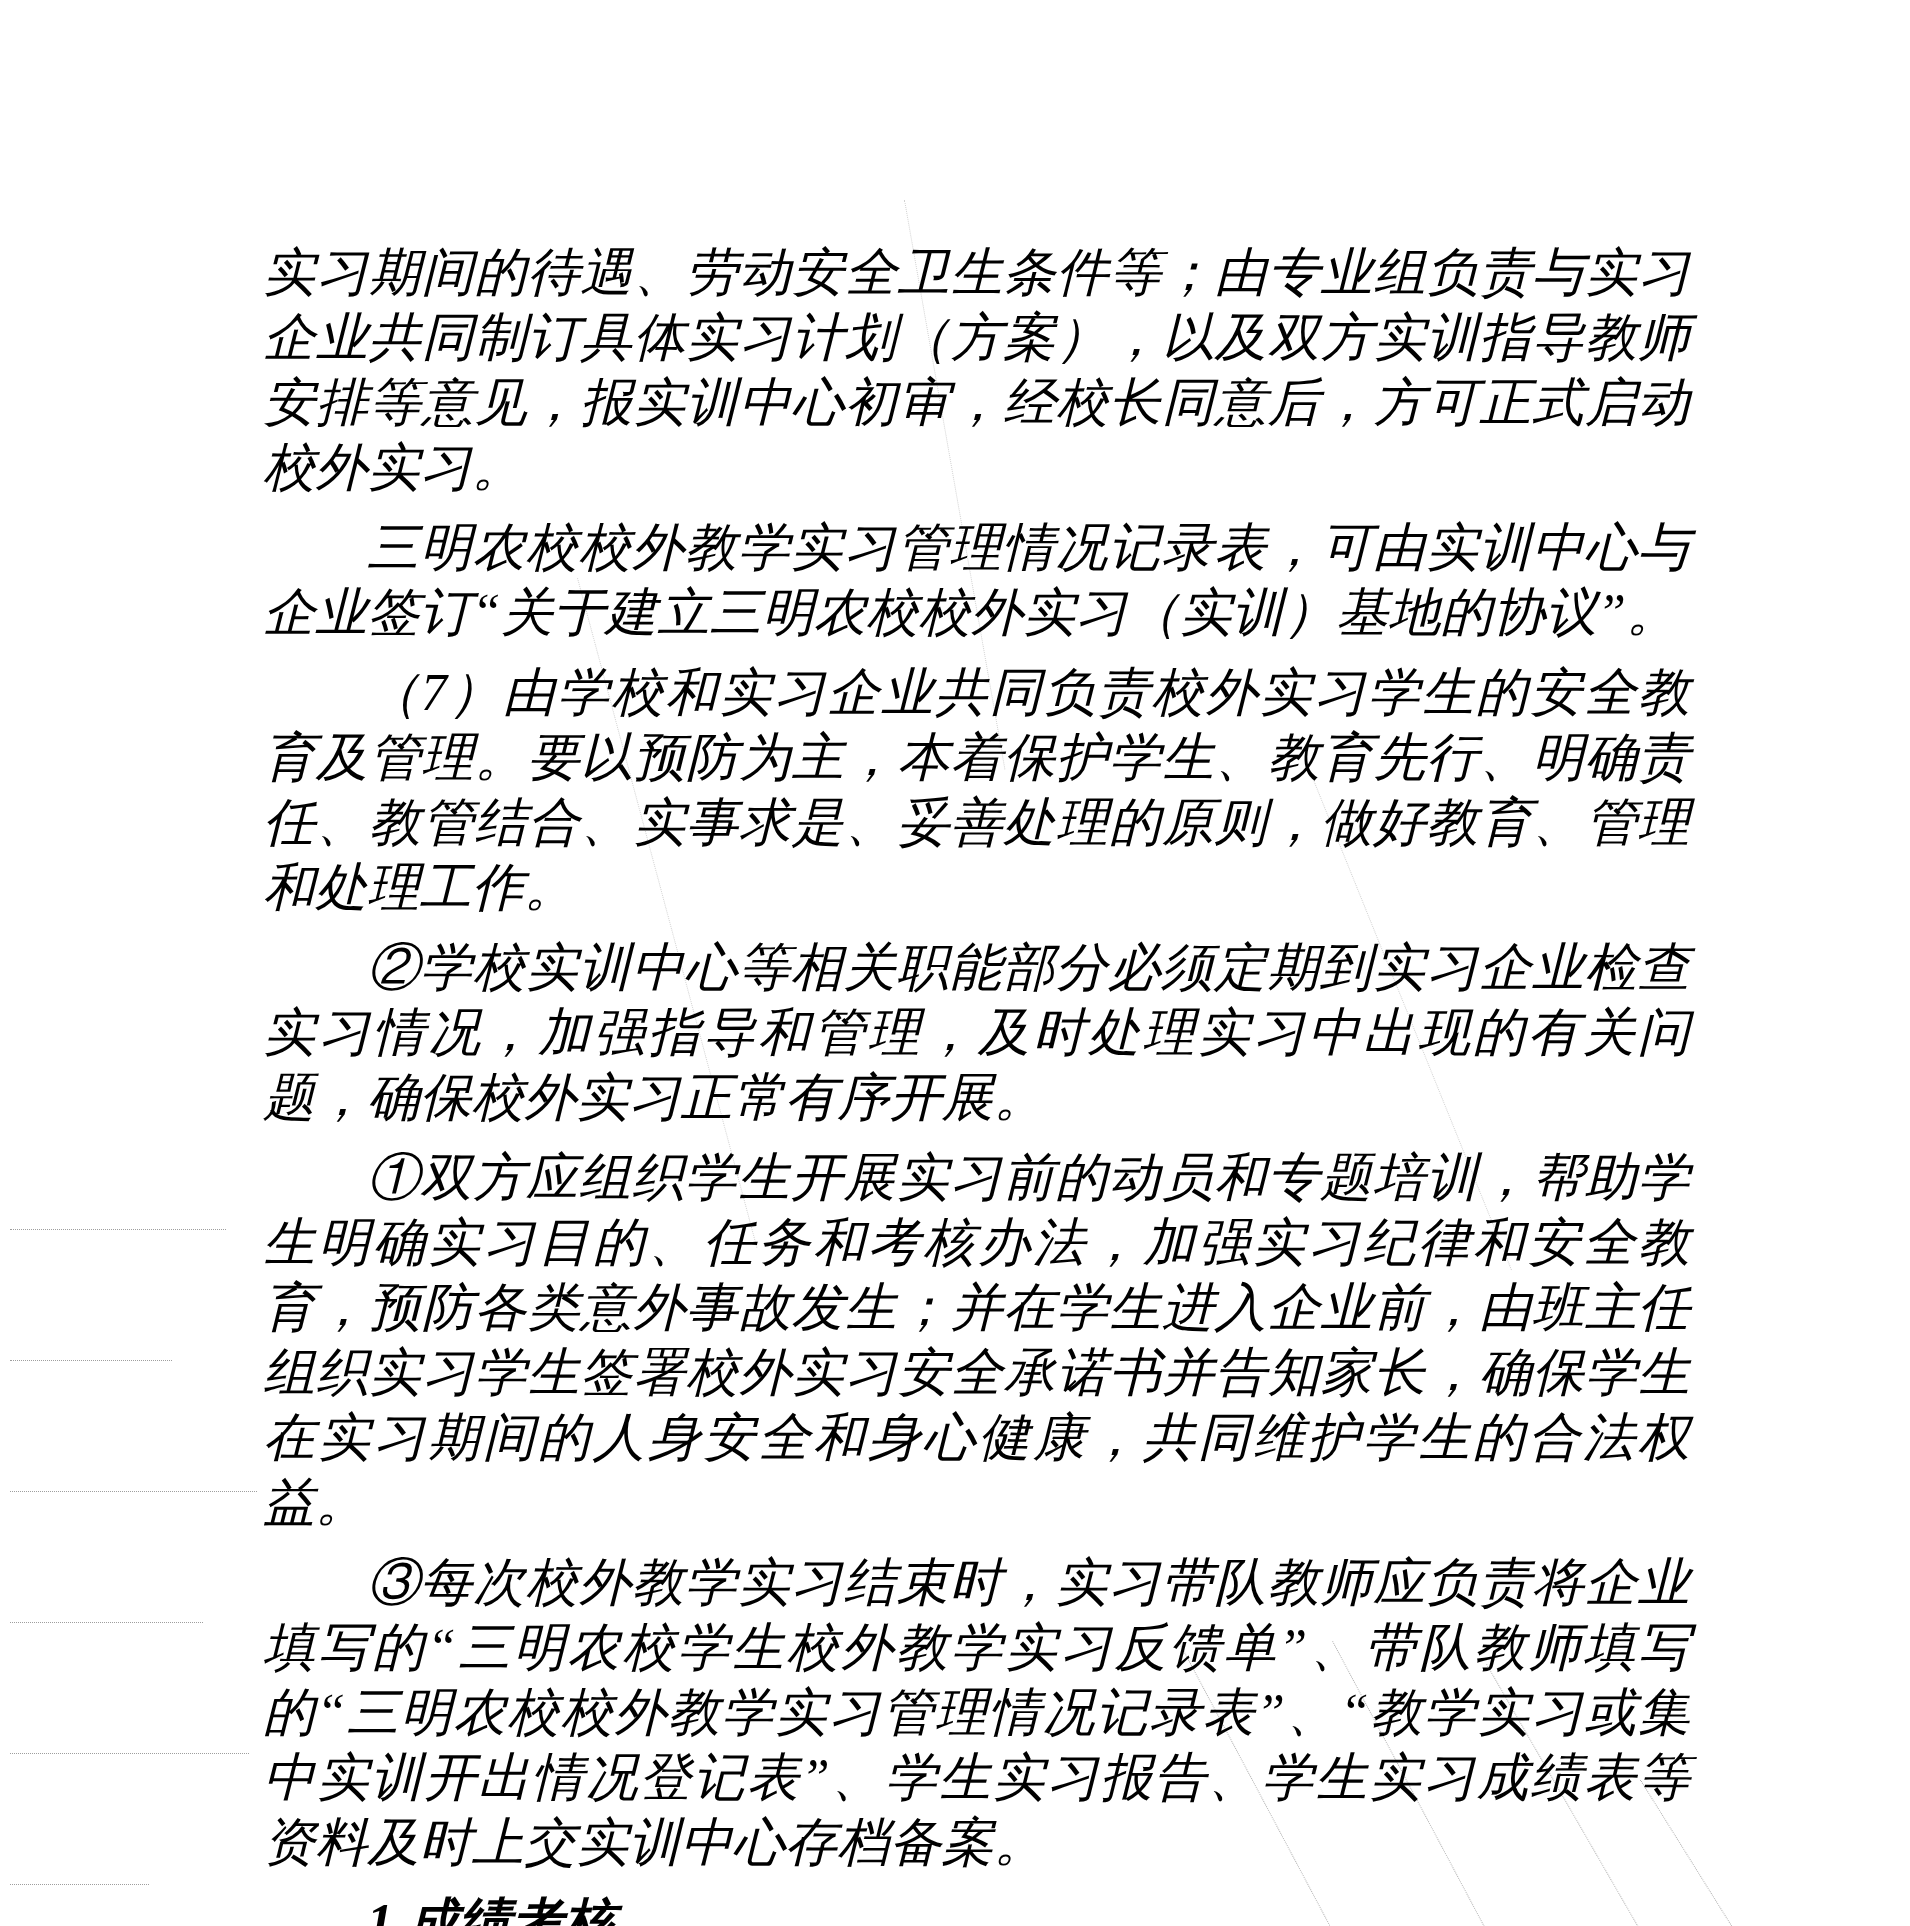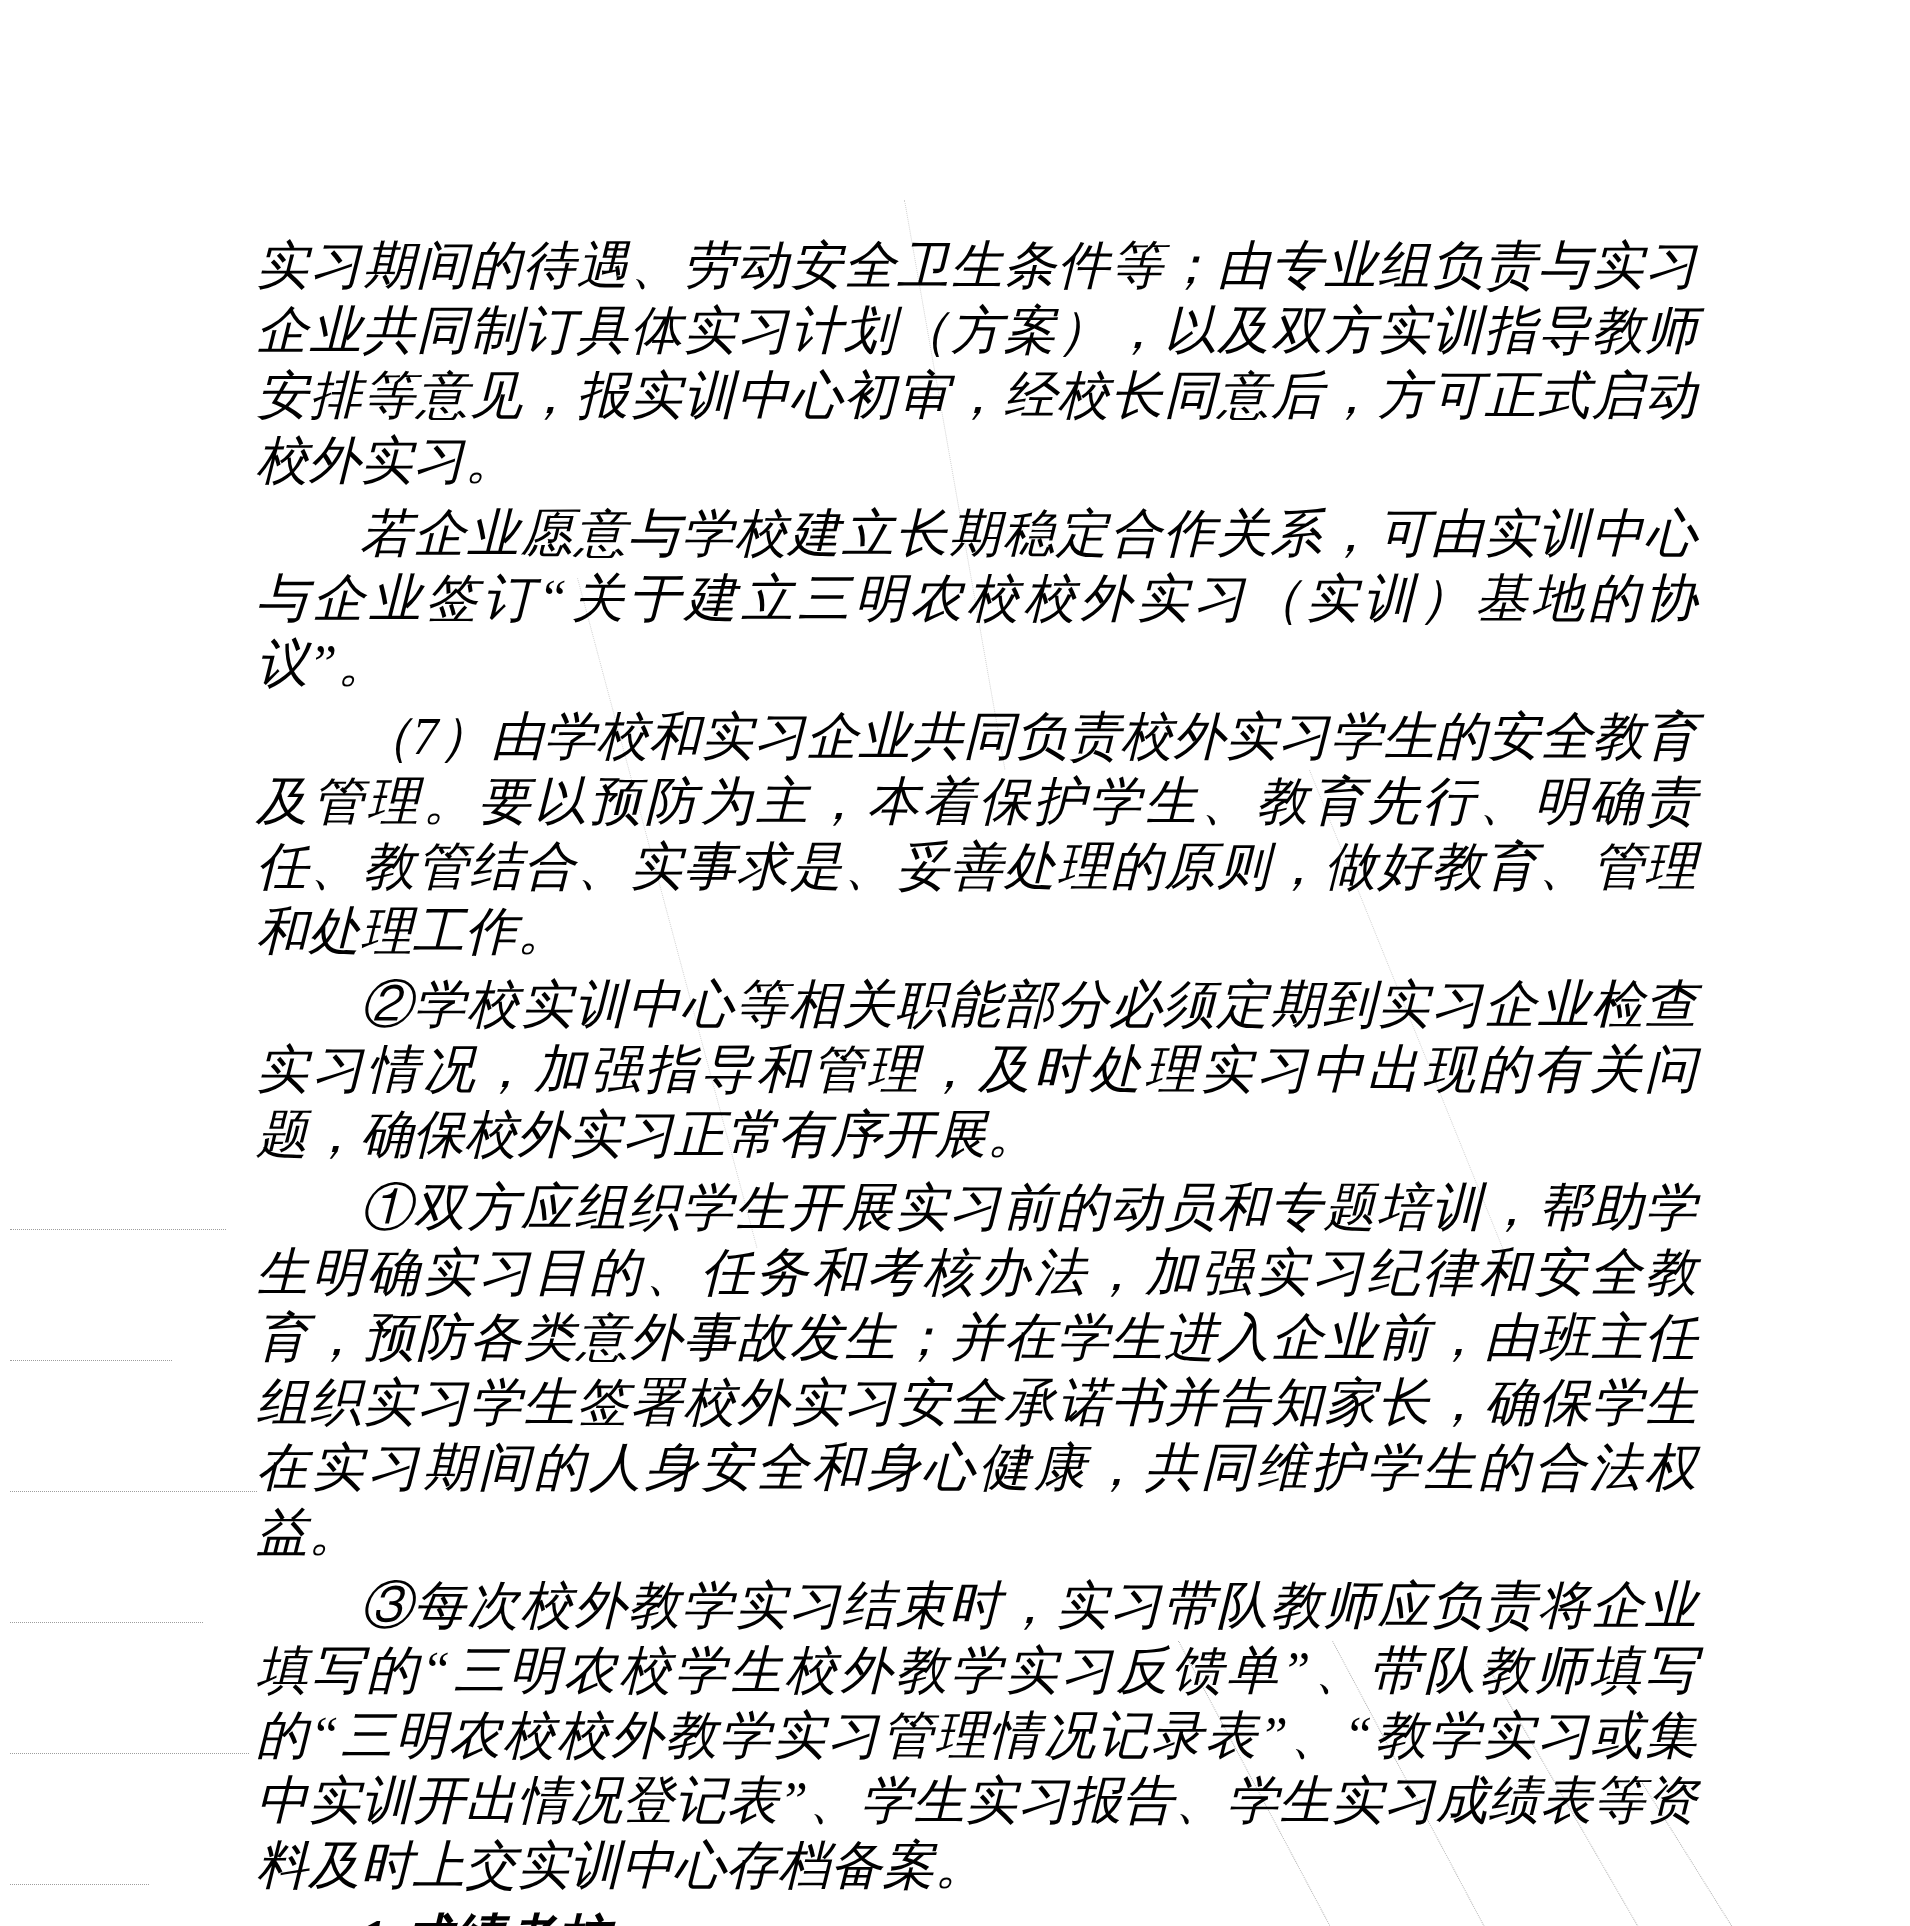--- a/index.html
+++ b/index.html
@@ -25,21 +25,21 @@
     width: 1457px;
     z-index: 2;
     color: #000000;
     font-size: 52px;
     line-height: 65px;
     text-align: justify;
     font-style: italic; 
     letter-spacing: 0.2px;
   }
   #doc-body p.para {
-    margin: 8px;
+    margin: 15px;
     padding: 0;
     text-indent: 0;
   }
   #doc-body p.para.indent { text-indent: 2em; }
   #doc-body p.para.heading { font-weight: bold; }
   
   .artifact {
     position: absolute;
     z-index: 1;
     border-top: 1.2px dotted rgba(0,0,0,0.38);
@@ -67,21 +67,21 @@
   <div class="artifact diag" style="left:1487px; top:1664px; width:1117px; transform:rotate(60deg);"></div>
   <div class="artifact diag" style="left:1641px; top:1780px; width:1002px; transform:rotate(58deg);"></div>
 
   <div class="artifact faint" style="left:578px; top:578px; width:693px; transform:rotate(75deg);"></div>
   <div class="artifact faint" style="left:905px; top:200px;  width:578px; transform:rotate(80deg);"></div>
 
   <div class="artifact faint" style="left:1310px; top:770px; width:539px; transform:rotate(68deg);"></div>
 
   <div id="doc-body">
       <p class="para">实习期间的待遇、劳动安全卫生条件等；由专业组负责与实习企业共同制订具体实习计划（方案），以及双方实训指导教师安排等意见，报实训中心初审，经校长同意后，方可正式启动校外实习。</p>
-      <p class="para indent">若企业愿意与学校建立长期稳定合作关系，可由实训中心与企业签订“关于建立三明农校校外实习（实训）基地的协议”。</p>
+      <p class="para indent">三明农校校外教学实习管理情况记录表，可由实训中心与企业签订“关于建立三明农校校外实习（实训）基地的协议”。</p>
       <p class="para indent">（7）由学校和实习企业共同负责校外实习学生的安全教育及管理。要以预防为主，本着保护学生、教育先行、明确责任、教管结合、实事求是、妥善处理的原则，做好教育、管理和处理工作。</p>
       <p class="para indent">②学校实训中心等相关职能部分必须定期到实习企业检查实习情况，加强指导和管理，及时处理实习中出现的有关问题，确保校外实习正常有序开展。</p>
       <p class="para indent">①双方应组织学生开展实习前的动员和专题培训，帮助学生明确实习目的、任务和考核办法，加强实习纪律和安全教育，预防各类意外事故发生；并在学生进入企业前，由班主任组织实习学生签署校外实习安全承诺书并告知家长，确保学生在实习期间的人身安全和身心健康，共同维护学生的合法权益。</p>
       <p class="para indent">③每次校外教学实习结束时，实习带队教师应负责将企业填写的“三明农校学生校外教学实习反馈单”、带队教师填写的“三明农校校外教学实习管理情况记录表”、“教学实习或集中实训开出情况登记表”、学生实习报告、学生实习成绩表等资料及时上交实训中心存档备案。</p>
       <p class="para indent heading">1.成绩考核</p>
       <p class="para indent">（1）学生在校外教学实习期间接受学校和企业的双重指导，实行以企业为主、学校为辅的校企双重考核制度。</p>
     </div>
 
 </div>
 

